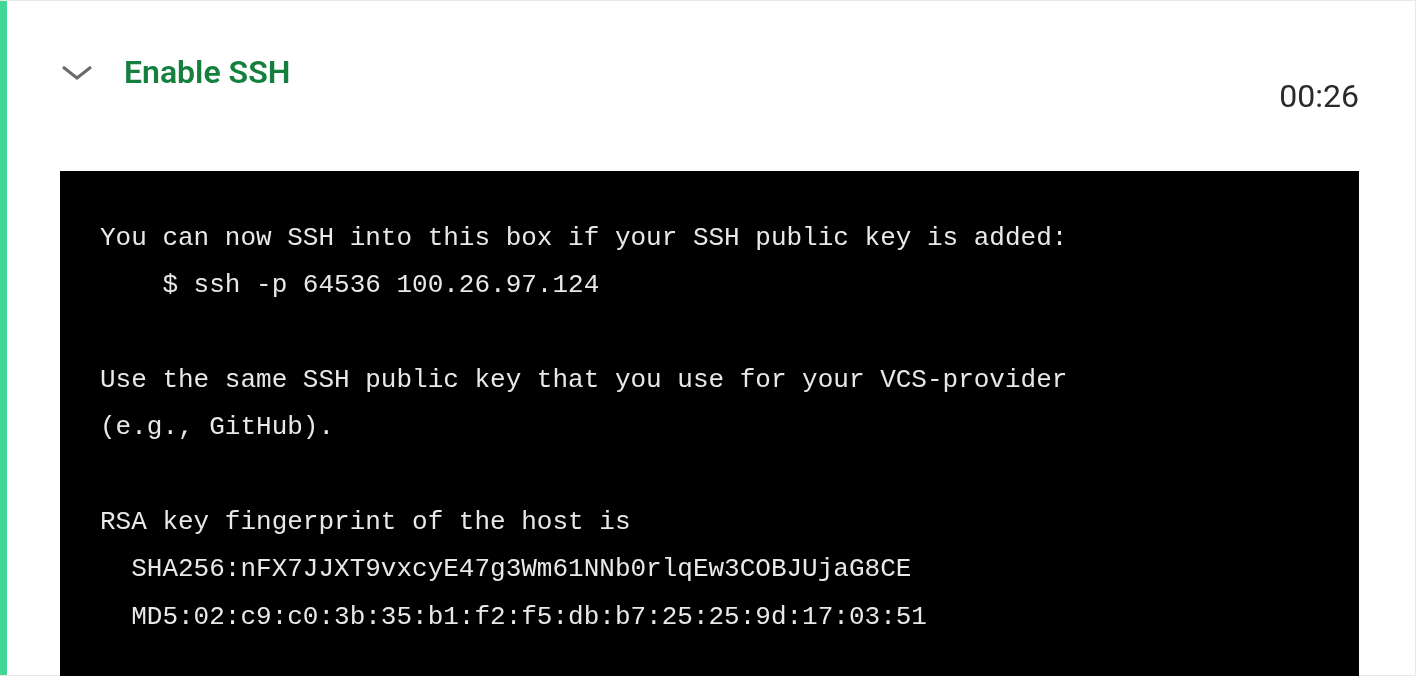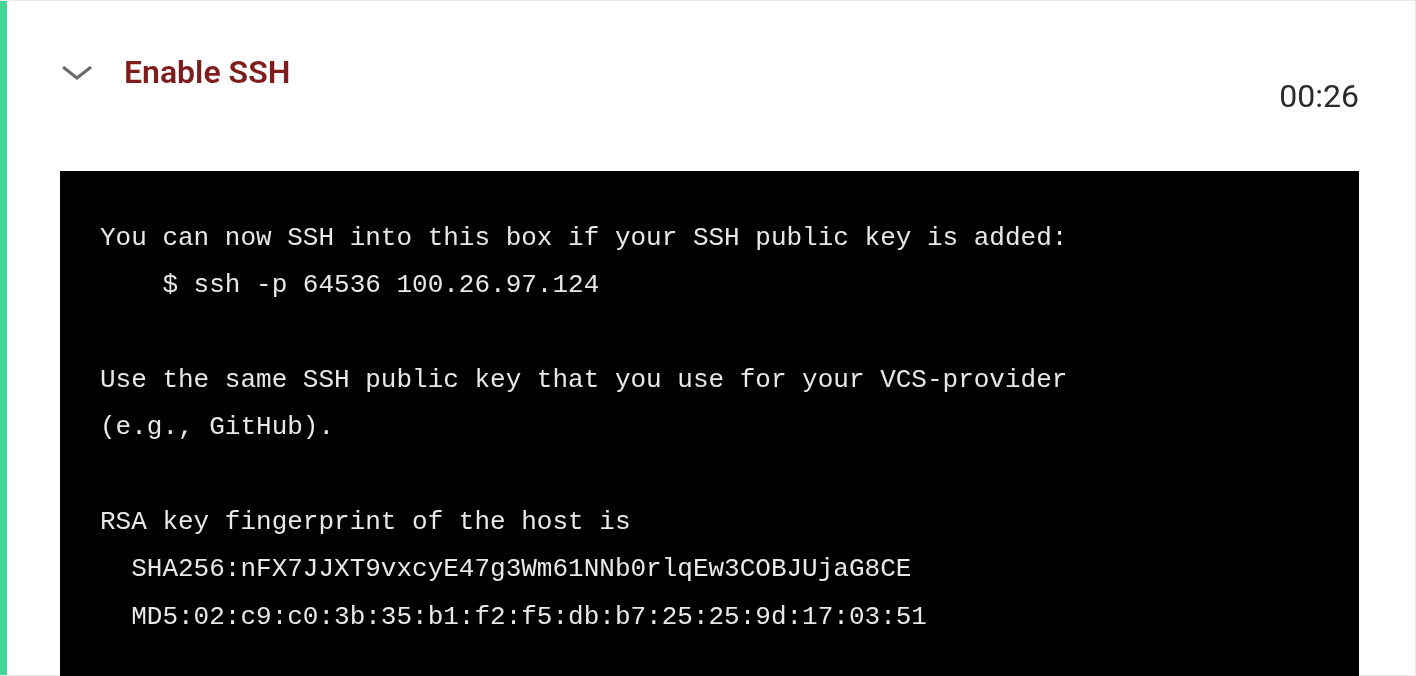--- a/index.html
+++ b/index.html
@@ -44,21 +44,21 @@
       color: #6a6a6a;
       cursor: pointer;
     }
     .chevron svg {
       width: 34px;
       height: 22px;
     }
     .title {
       font-size: 32px;
       font-weight: 600;
-      color: #7f1d1d;
+      color: #15803d;
       flex: 1;
     }
     .duration {
       font-size: 32px;
       font-weight: 400;
       color: #2a2a2a;
       margin-top: 48px;
     }
     .code-block {
       margin: 28px 56px 40px 60px;

